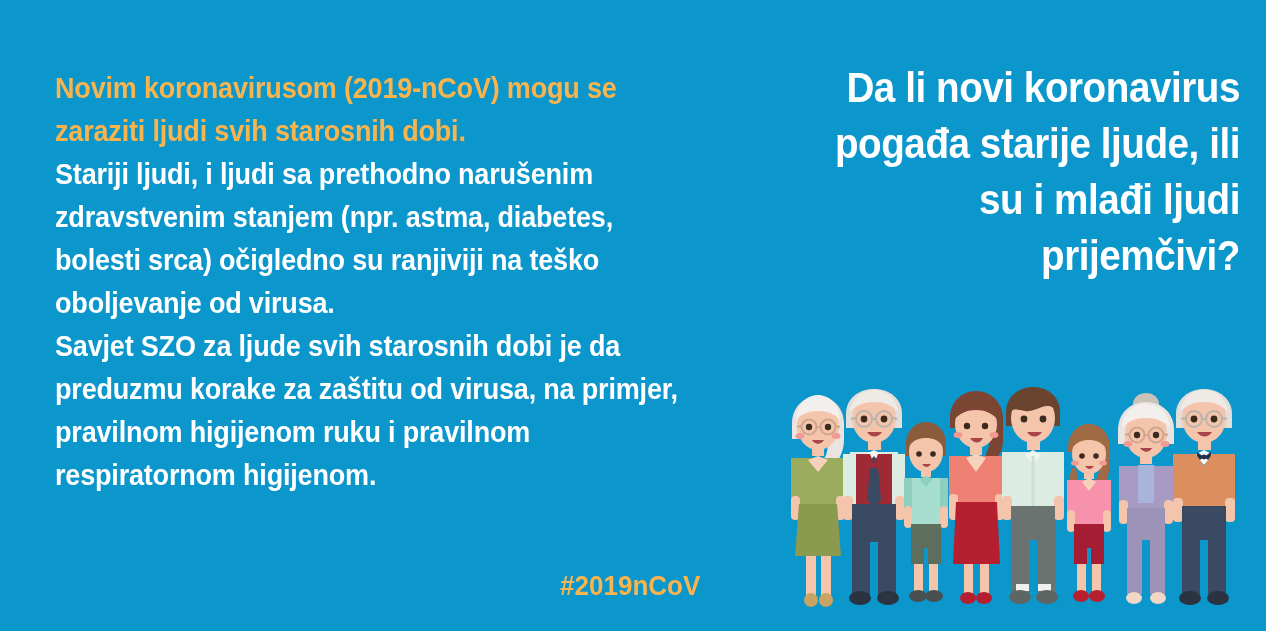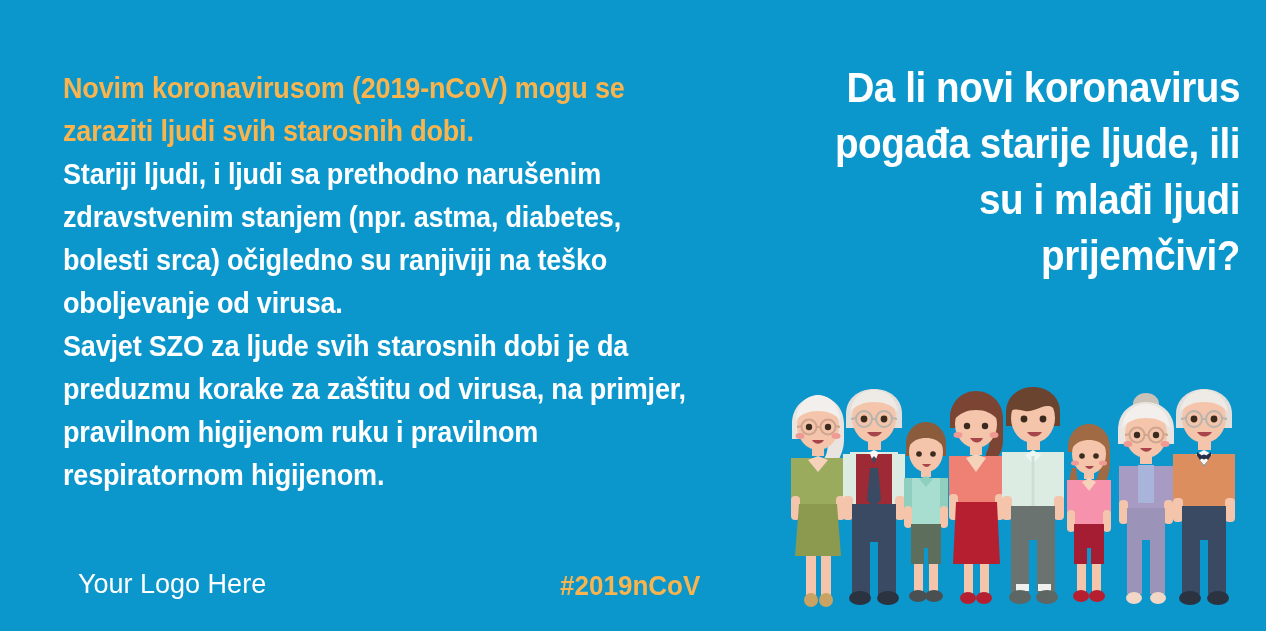--- a/index.html
+++ b/index.html
@@ -15,21 +15,20 @@
     overflow: hidden;
     font-family: "Liberation Sans", "DejaVu Sans", sans-serif;
   }
 
   
   #body-copy {
     position: absolute;
     left: 55px;
     top: 66px;
     width: 700px;
-    margin-left: 8px;
   }
   .para {
     margin: 0;
     font-family: "Liberation Sans Narrow", "Liberation Sans", "DejaVu Sans Condensed", sans-serif;
     font-weight: bold;
     font-size: 30px;
     line-height: 43px;
     letter-spacing: -0.2px;
     color: #ffffff;
     transform: scaleX(0.90);
@@ -100,21 +99,20 @@
 <div id="poster">
 
   <div id="body-copy">
     <p class="para accent">Novim koronavirusom (2019-nCoV) mogu se zaraziti ljudi svih starosnih dobi.</p>
     <p class="para">Stariji ljudi, i ljudi sa prethodno narušenim zdravstvenim stanjem (npr. astma, diabetes, bolesti srca) očigledno su ranjiviji na teško oboljevanje od virusa.</p>
     <p class="para">Savjet SZO za ljude svih starosnih dobi je da preduzmu korake za zaštitu od virusa, na primjer, pravilnom higijenom ruku i pravilnom respiratornom higijenom.</p>
   </div>
 
   <h1 id="headline">Da li novi koronavirus pogađa starije ljude, ili su i mlađi ljudi prijemčivi?</h1>
 
-  <p id="logo-placeholder">Your Logo Here</p>
   <p id="hashtag">#2019nCoV</p>
 
   <div id="family-illustration">
     <svg viewBox="0 0 472 232" xmlns="http://www.w3.org/2000/svg">
       <defs>
         <style>
           .sk  { fill:#f4c5ab; }
           .sk2 { fill:#f7d2bb; }
           .eye { fill:#3b2a1e; }
           .mouth { fill:#a8454a; }

